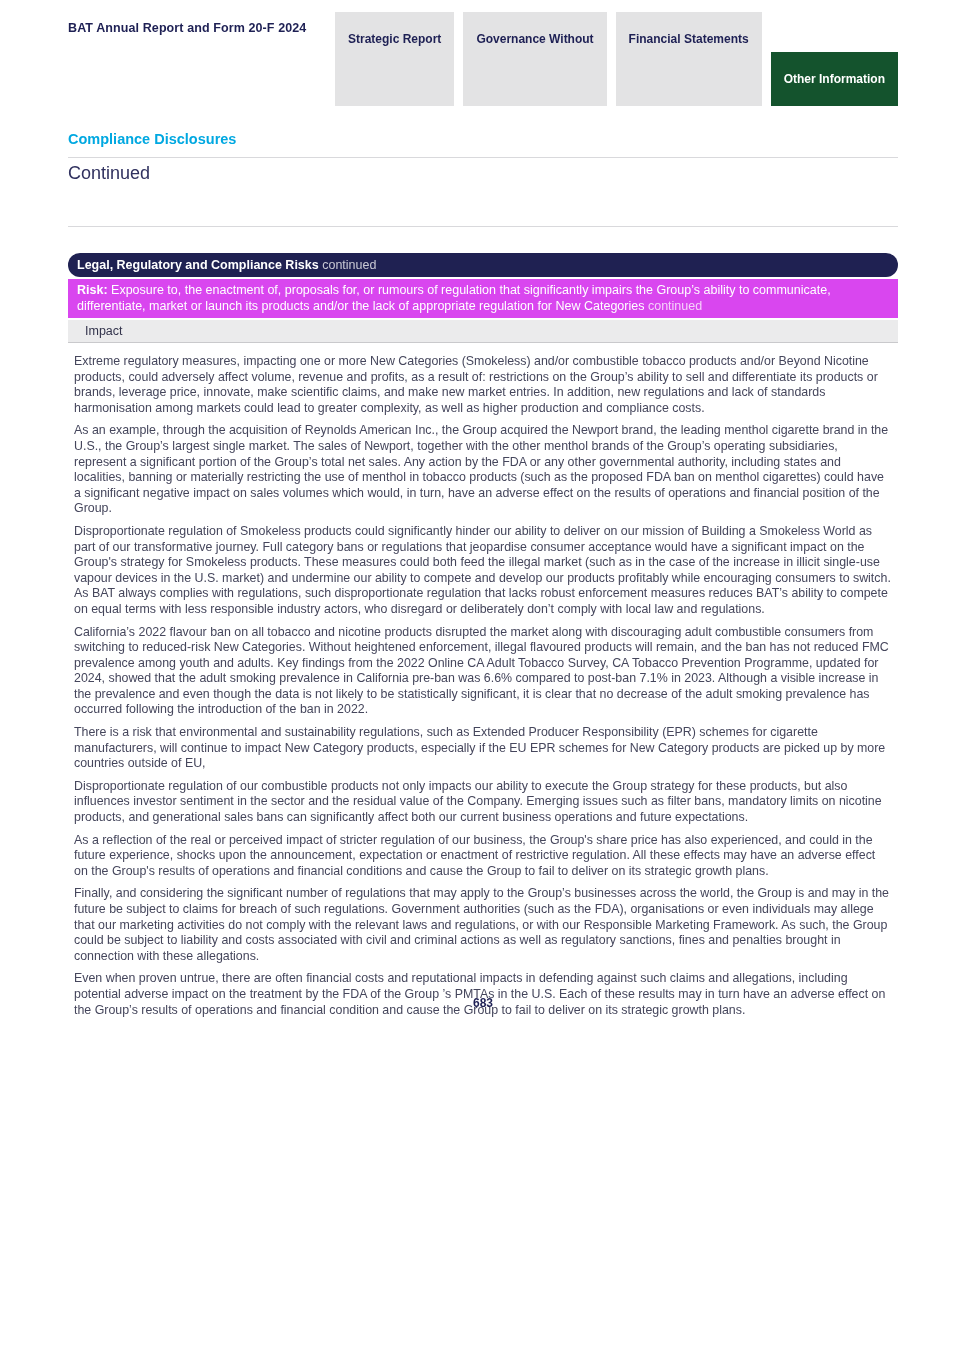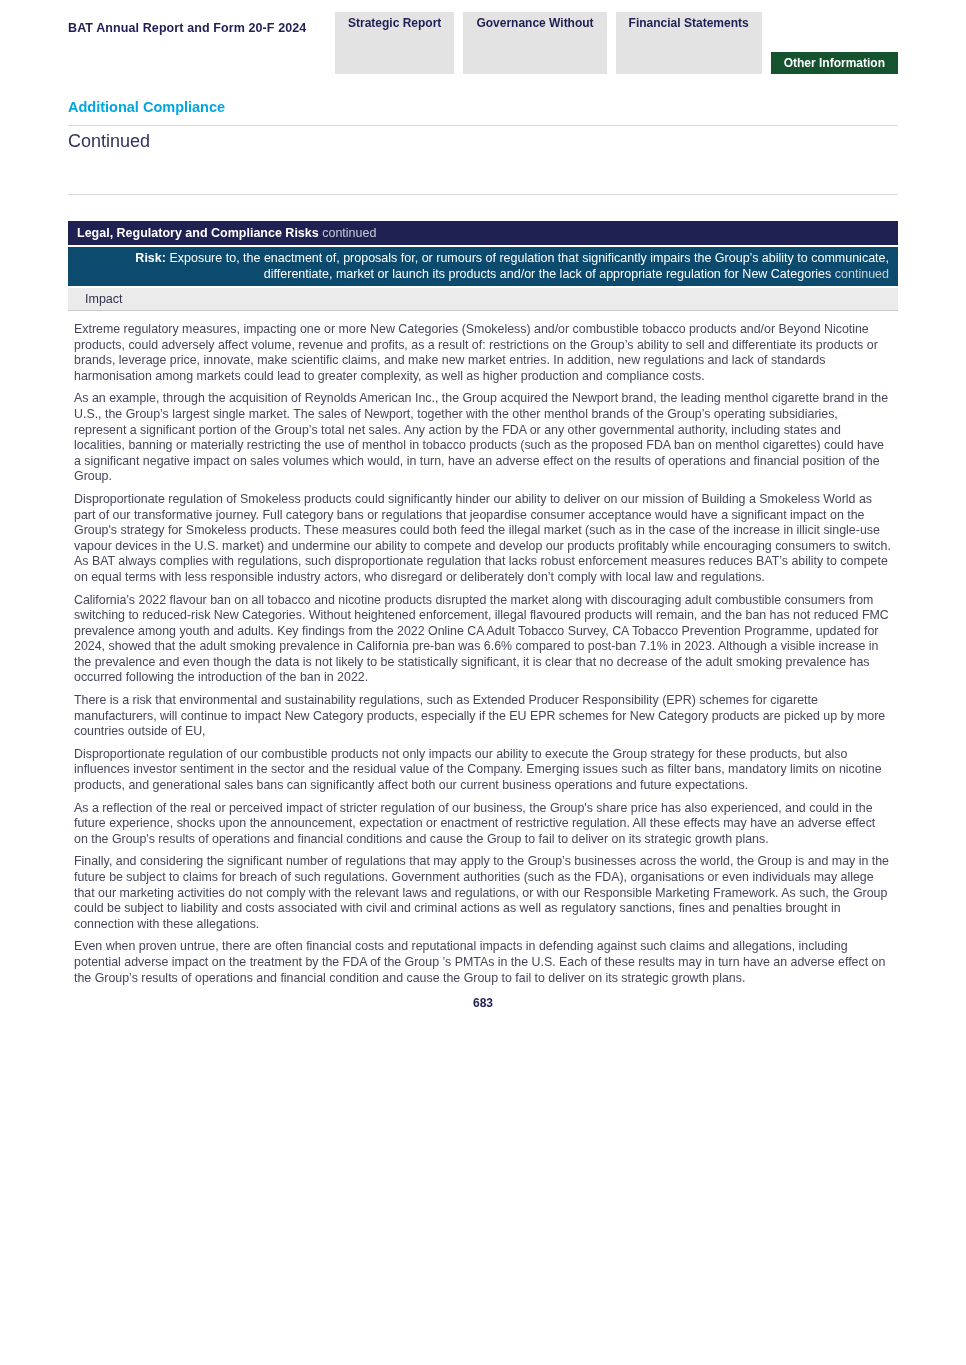--- a/index.html
+++ b/index.html
@@ -13,35 +13,35 @@
     box-sizing: border-box;
   }
   .content { padding: 12px 68px 0 68px; }
 
   .top-bar { display: flex; justify-content: space-between; align-items: flex-start; }
   .doc-title { font-size: 12.5px; font-weight: 700; color: #1e2054; padding-top: 9px; letter-spacing: 0.1px; }
   .tabs { display: flex; gap: 9px; }
   .tab {
     background: #e3e3e4; color: #1e2054;
     font-size: 12px; font-weight: 700;
-    padding: 4px 13px; min-width: 103px; box-sizing: border-box;
+    padding: 20px 13px; min-width: 103px; box-sizing: border-box;
     cursor: pointer; white-space: nowrap;
   }
   .tab.active { background: #14532d; color: #ffffff; margin-top: 40px; }
 
   .section-label { margin-top: 25px; font-size: 14.5px; font-weight: 700; color: #00a8e1; }
   .rule { border: none; border-top: 1px solid #d9d9dc; margin: 10px 0 0 0; }
   .page-title { margin: 13px 0 0 0; font-size: 21px; font-weight: 700; color: #1e2054; }
   .page-subtitle { margin-top: 5px; font-size: 18px; font-weight: 400; color: #30315f; }
   .rule2 { margin-top: 42px; }
 
   .risk-block { margin-top: 26px; }
   .bar { font-size: 12.5px; }
-  .bar-dark { background: #1f2152; color: #ffffff; padding: 5px 9px; }
-  .bar-blue { background: #0c4a6e; color: #ffffff; margin-top: 2px; padding: 4px 9px; line-height: 15.5px; text-align: right; }
+  .bar-dark { background: #1f2152; color: #ffffff; padding: 5px 9px; border-radius: 12px; }
+  .bar-blue { background: #d946ef; color: #ffffff; margin-top: 2px; padding: 4px 9px; line-height: 15.5px; }
   .bar-gray { background: #ebebec; color: #33344c; margin-top: 2px; padding: 4px 17px; border-bottom: 1px solid #c9c9cc; }
   .bold { font-weight: 700; }
   .dim { color: rgba(255,255,255,0.75); font-weight: 400; }
 
   .body-text { padding: 4px 6px 0 6px; }
   .body-text p { margin: 7px 0; font-size: 12.4px; line-height: 15.6px; color: #45465c; }
 
   .footer {
     position: absolute; bottom: 22px; left: 0; width: 100%;
     text-align: center; font-size: 12px; font-weight: 700; color: #1e2054;
@@ -56,21 +56,21 @@
     <div class="top-bar">
       <div class="doc-title">BAT Annual Report and Form 20-F 2024</div>
       <nav class="tabs">
         <div class="tab">Strategic Report</div>
         <div class="tab">Governance Without</div>
         <div class="tab">Financial Statements</div>
         <div class="tab active">Other Information</div>
       </nav>
     </div>
 
-    <div class="section-label">Additional Compliance</div>
+    <div class="section-label">Compliance Disclosures</div>
     <hr class="rule">
 
     <div class="page-subtitle">Continued</div>
     <hr class="rule rule2">
 
     <div class="risk-block">
       <div class="bar bar-dark">
         <span class="bold">Legal, Regulatory and Compliance Risks</span>
         <span class="dim">continued</span>
       </div>

